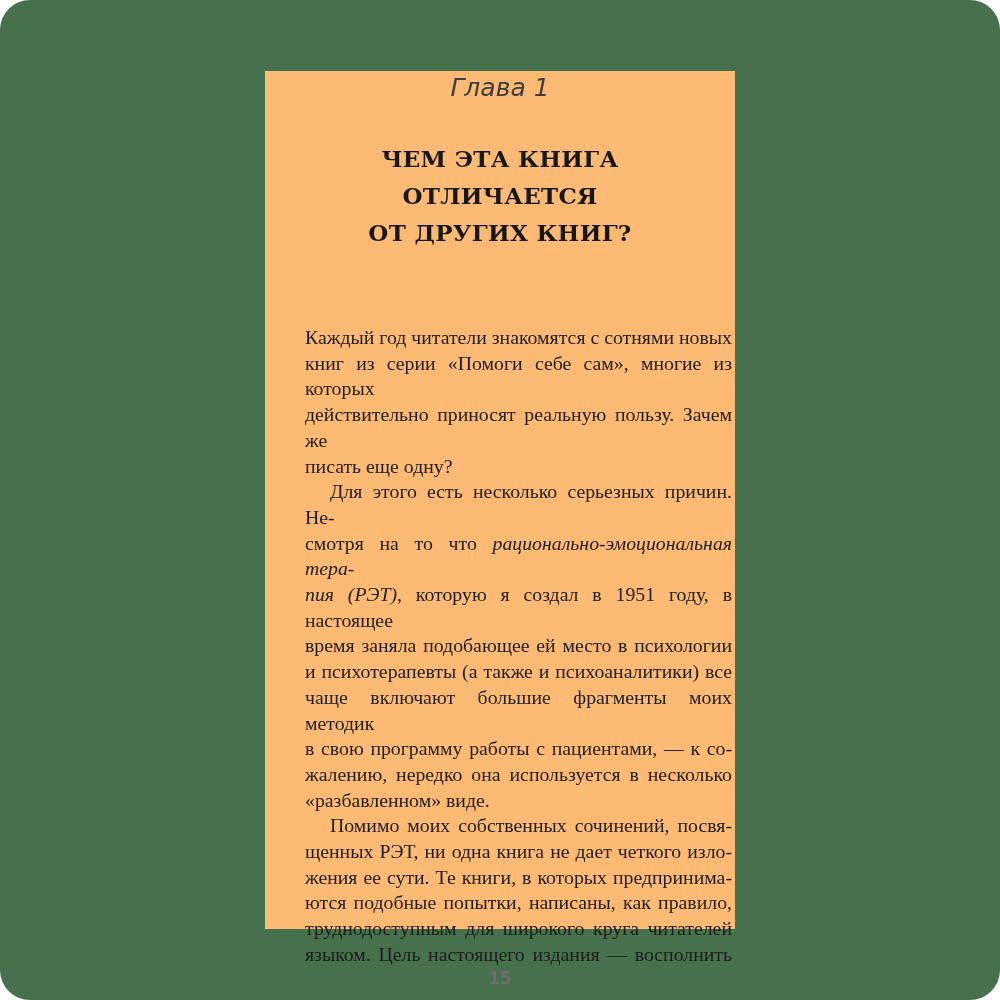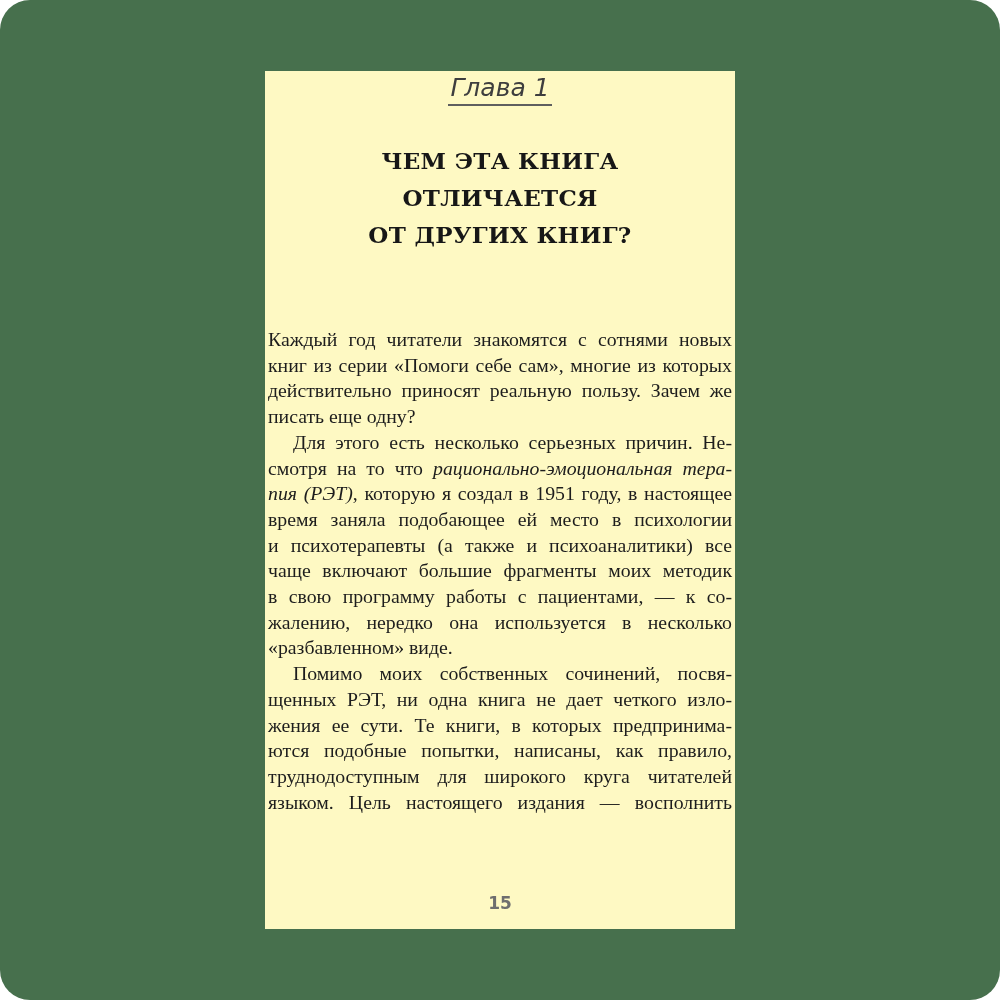--- a/index.html
+++ b/index.html
@@ -21,37 +21,37 @@
     width:104px; height:2px; background:#5f5f5f; margin:1px auto 0;
   }
   .title {
     margin-top:36px; text-align:center; color:#171717;
     font-family:"DejaVu Serif",serif; font-weight:bold;
     font-size:23px; line-height:37px; letter-spacing:0.3px;
   }
   .body-text {
     margin-top:74px;
     font-family:"Liberation Serif","DejaVu Serif",serif;
-    font-size:19.8px; line-height:25.7px; color:#1d1d1d;
+    font-size:19.8px; line-height:25.7px; color:#1d1d1d;margin-left:37px;
   }
   .bl { text-align:justify; text-align-last:justify; }
   .bl.last { text-align-last:left; }
   .bl.ind { text-indent:25px; }
   .it { font-style:italic; }
   .footer {
     margin-top:auto; padding-bottom:16px; text-align:center;
     font-family:"DejaVu Sans",sans-serif; font-weight:bold;
     font-size:17px; line-height:20px; color:#6e6e6e;
   }
 </style>
 </head>
 <body>
 
 <div class="canvas" style="background: rgb(71, 112, 77);">
-  <div class="paper" style="background: #fef9c3;">
+  <div class="paper" style="background: #fdba74;">
     <div class="chapter-label">Глава 1</div>
     <div class="chapter-rule"></div>
     <div class="title">
         <div>ЧЕМ ЭТА КНИГА</div>
         <div>ОТЛИЧАЕТСЯ</div>
         <div>ОТ ДРУГИХ КНИГ?</div>
       </div>
     <div class="body-text">
         <div>
           <div class="bl"><span>Каждый год читатели знакомятся с сотнями новых</span></div>

